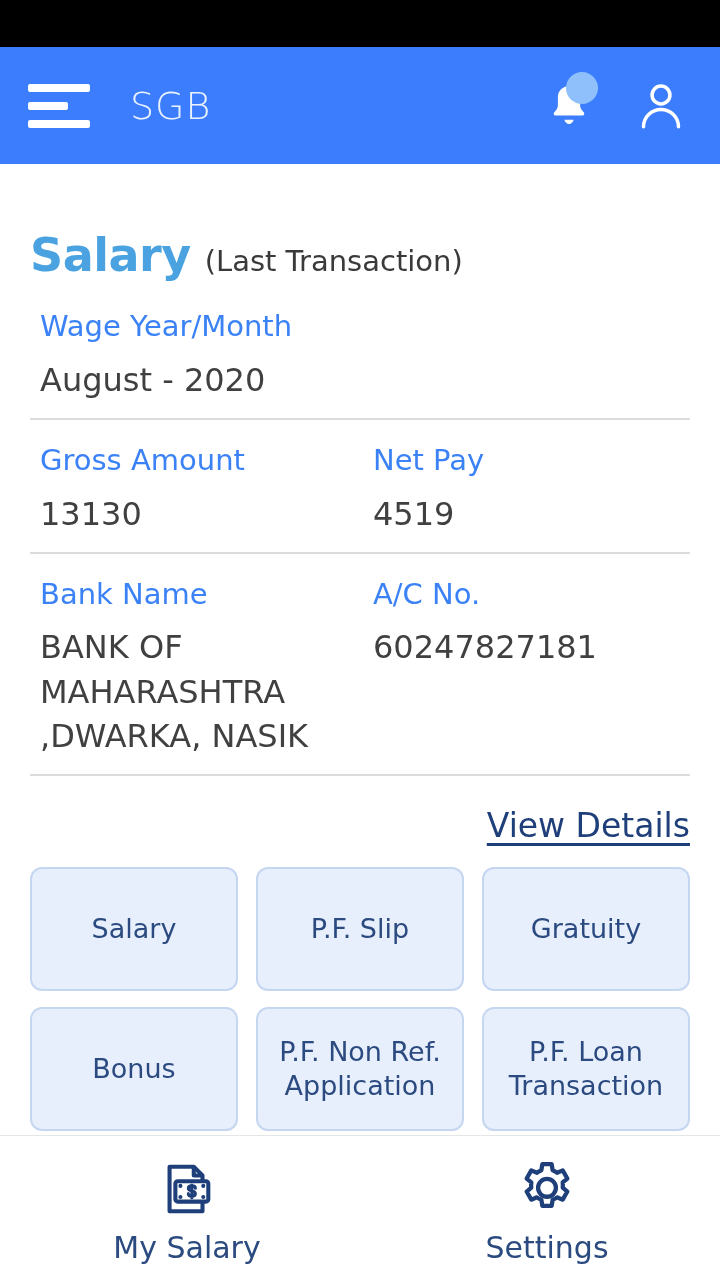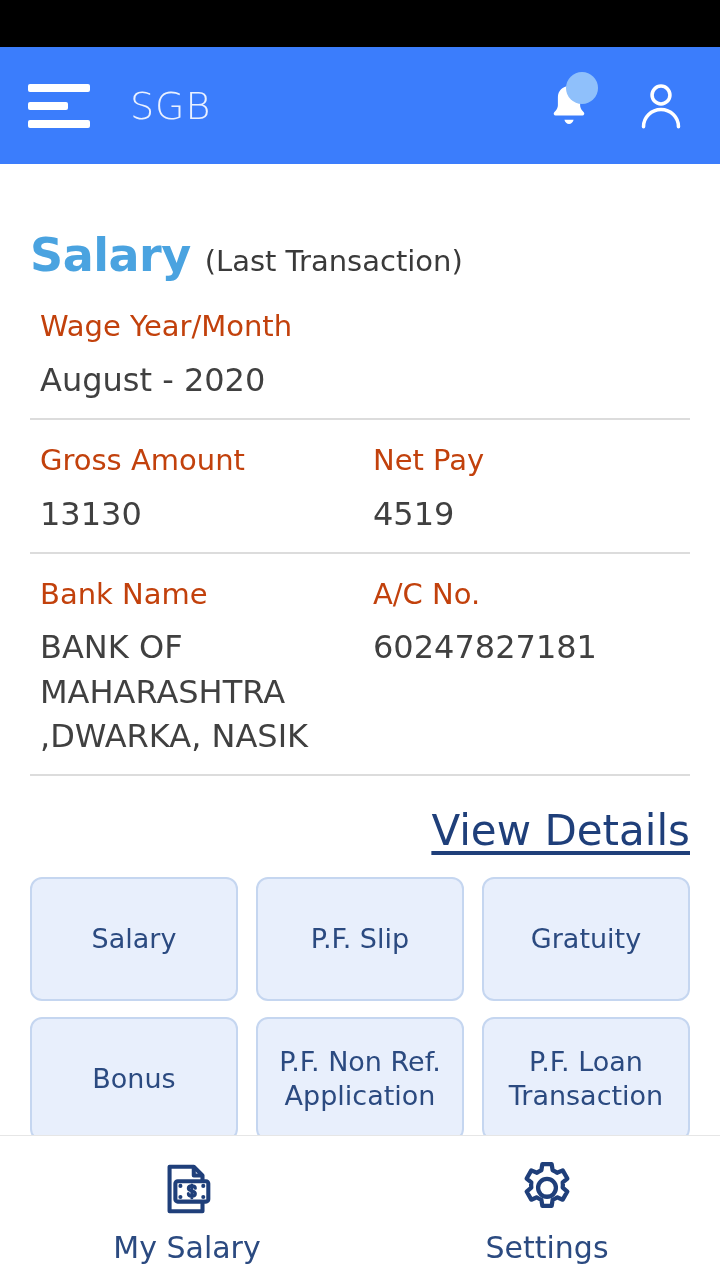--- a/index.html
+++ b/index.html
@@ -91,21 +91,21 @@
 
   
   .info-row {
     display:flex;
     padding:22px 0 16px 10px;
     border-bottom:2px solid #dcdcdc;
   }
   .info-col { width:50%; padding-right:14px; }
   .info-col.right { padding-left:8px; }
   .info-label {
-    color:#c2410c;
+    color:#3b82f6;
     font-size:29px;
     font-weight:400;
     line-height:1.3;
     font-family:"DejaVu Sans", sans-serif;
   }
   .info-value {
     color:#404040;
     font-size:32px;
     font-weight:400;
     line-height:1.38;
@@ -113,21 +113,21 @@
     font-family:"DejaVu Sans", sans-serif;
   }
 
   
   .view-details-row {
     display:flex; justify-content:flex-end;
     padding:30px 0 22px 0;
   }
   .view-details {
     color:#1f3f7a;
-    font-size:42px;
+    font-size:33px;
     text-decoration:underline;
     text-underline-offset:6px;
     cursor:pointer;
     font-family:"DejaVu Sans", sans-serif;
   }
 
   
   .card-grid {
     display:grid;
     grid-template-columns:repeat(3, 1fr);

